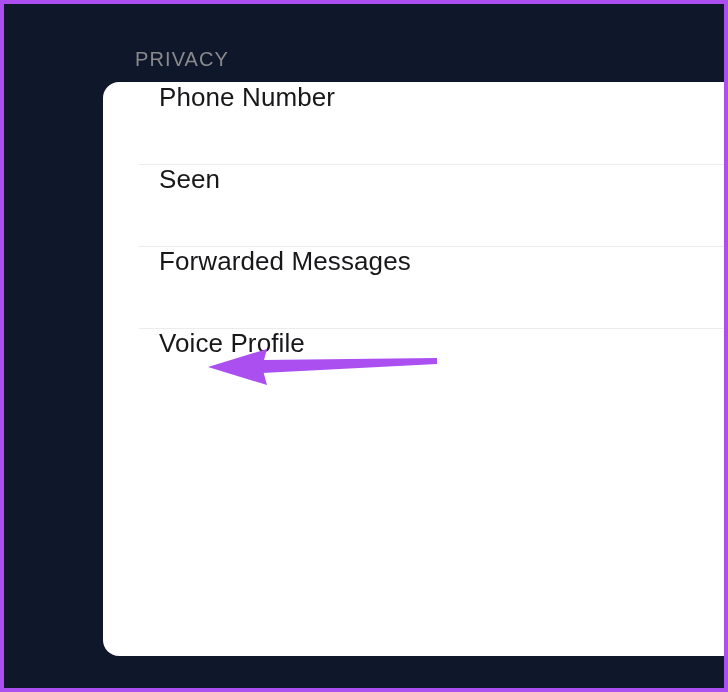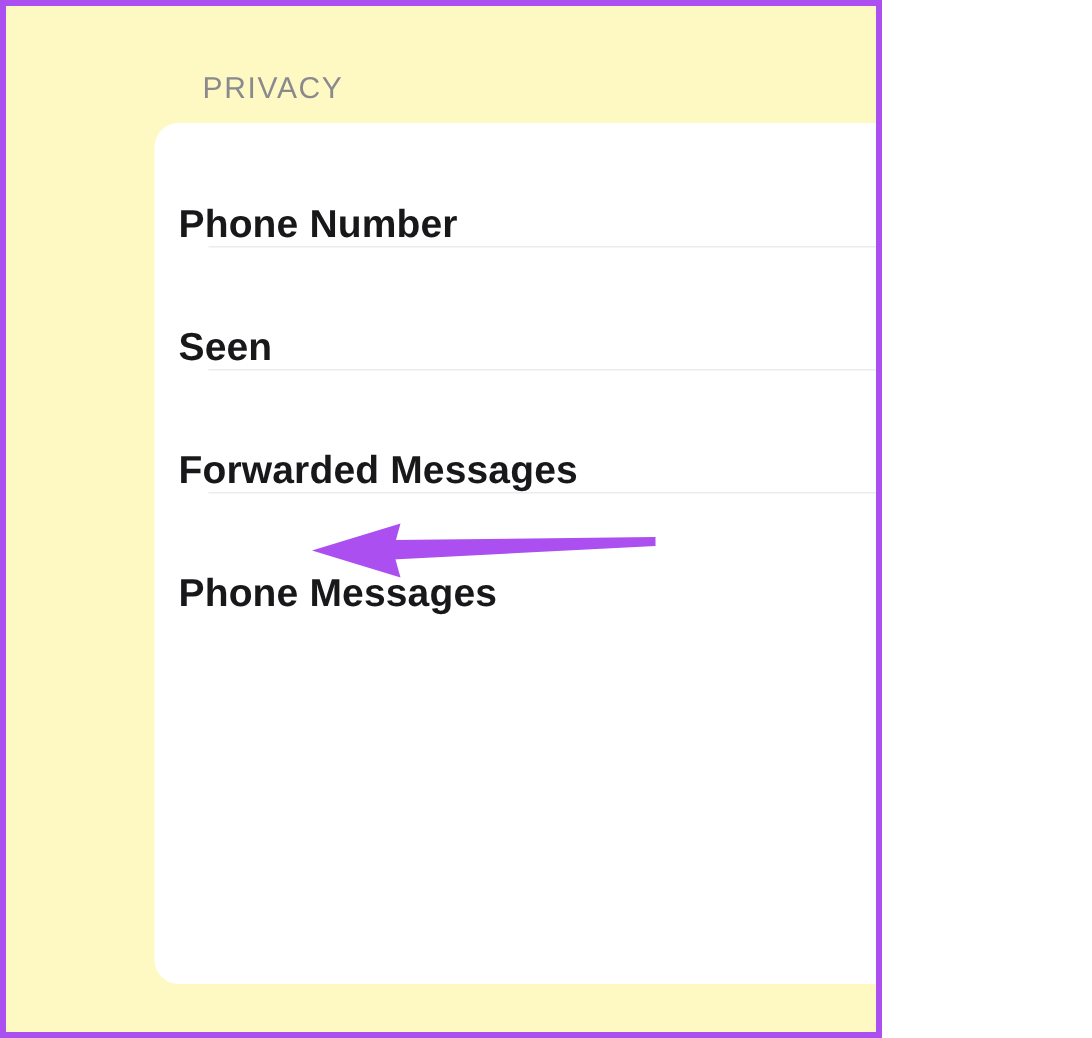--- a/index.html
+++ b/index.html
@@ -9,25 +9,25 @@
   body {
     width: 728px;
     height: 692px;
     background: #ffffff;
     font-family: "Liberation Sans", sans-serif;
     overflow: hidden;
   }
 
   #screen {
     position: relative;
-    width: 588px;
+    width: 728px;
     height: 692px;
     box-sizing: border-box;
     border: 4px solid #ab4ff0;
-    background: #fef9c3;
+    background: #0f172a;
     overflow: hidden;
   }
 
   
   .section-header {
     position: absolute;
     left: 131px;
     top: 43px;
     font-size: 20px;
     letter-spacing: 1.1px;
@@ -47,24 +47,23 @@
     background: #ffffff;
     border-top-left-radius: 16px;
     border-bottom-left-radius: 16px;
     overflow: hidden;
   }
 
   .row {
     position: relative;
     height: 82px;
     display: flex;
-    align-items: flex-end;
-    padding-left: 16px;
+    align-items: flex-start;
+    padding-left: 56px;
     box-sizing: border-box;
-    font-weight: bold;
   }
   .row + .row::before {
     content: "";
     position: absolute;
     left: 36px;
     right: 0;
     top: 0;
     height: 1px;
     background: #ececec;
   }
@@ -104,21 +103,21 @@
     <div class="row">
       <span class="row-label">Seen</span>
     </div>
 
 
     <div class="row">
       <span class="row-label">Forwarded Messages</span>
     </div>
 
     <div class="row">
-      <span class="row-label">Phone Messages</span>
+      <span class="row-label">Voice Profile</span>
     </div>
 
   </div>
 
   <svg class="arrow-overlay" viewBox="0 0 720 684" width="720" height="684">
 
     <polygon fill="#ab4ff0" points="433,354 258,356 258,369 433,360"></polygon>
 
     <polygon fill="#ab4ff0" points="204,363 263,345 258,363 263,381"></polygon>
   </svg>

